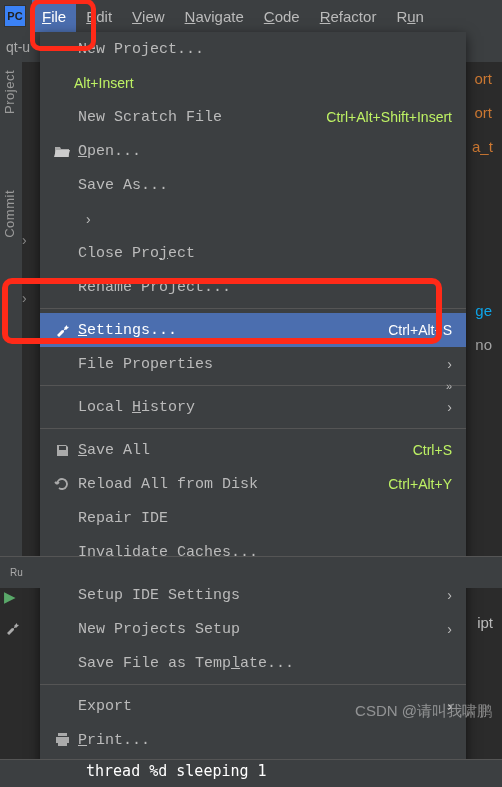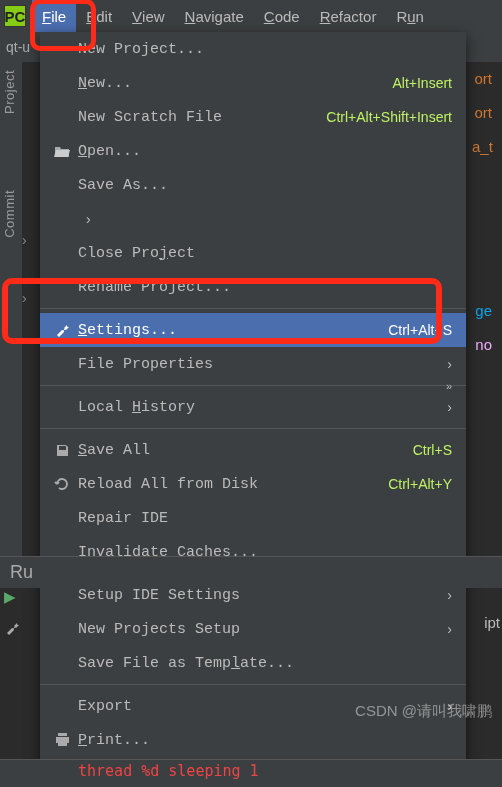--- a/index.html
+++ b/index.html
@@ -15,24 +15,24 @@
   }
   .menubar {
     display: flex;
     align-items: center;
     height: 32px;
     background: #3c3f41;
     padding-left: 4px;
   }
   .app-icon {
     width: 22px; height: 22px;
-    background: #84cc16;
+    background: #3b82f6;
     border: 1px solid #333;
     display: flex; align-items: center; justify-content: center;
-    font-size: 15px; font-weight: bold; color: #222;
+    font-size: 11px; font-weight: bold; color: #222;
     margin-right: 6px;
   }
   .menu {
     padding: 4px 10px;
     cursor: default;
     height: 32px;
     display: flex;
     align-items: center;
   }
   .menu u { text-decoration: underline; }
@@ -71,21 +71,21 @@
     position: absolute;
     top: 62px; right: 0;
     width: 30px;
     color: #cc7832;
     font-size: 15px;
     line-height: 34px;
     text-align: right;
     padding-right: 10px;
   }
   .code-bg .ge { color: #0ea5e9; }
-  .code-bg .no { color: #f0abfc; }
+  .code-bg .no { color: #a3a3a3; }
   .dropdown {
     position: absolute;
     left: 40px; top: 32px;
     width: 426px;
     background: #3c3f41;
     box-shadow: 0 4px 12px rgba(0,0,0,0.6);
     padding-bottom: 6px;
   }
   .item {
     display: flex;
@@ -111,43 +111,43 @@
   .run-bar {
     position: absolute;
     left: 0; top: 556px;
     width: 502px;
     height: 32px;
     background: #3c3f41;
     border-top: 1px solid #555;
     display: flex;
     align-items: center;
     padding-left: 10px;
-    font-size: 18px;
+    font-size: 10px;
     color: #aaa;
   }
   .tool-icons {
     position: absolute;
     left: 4px; top: 588px;
     display: flex; flex-direction: column; gap: 14px;
     color: #aaaaaa;
   }
   .tool-icons .play { color: #59a869; }
   .bottom-bar {
     position: absolute;
     left: 0; bottom: 0; width: 502px;
     height: 28px;
     background: #3c3f41;
     border-top: 1px solid #555;
   }
   .bottom-term {
     position: absolute;
-    left: 78px; top: 762px;
+    left: 86px; top: 762px;
     font-family: monospace;
     font-size: 15px;
-    color: #ef4444;
+    color: #ffffff;
   }
   .watermark {
     position: absolute;
     right: 10px; top: 702px;
     color: rgba(230,230,230,0.5);
     font-size: 15px;
   }
   .hl-red-file {
     position: absolute;
     left: 30px; top: -1px;
@@ -157,21 +157,21 @@
     pointer-events: none;
   }
   .hl-red-settings {
     position: absolute;
     left: 2px; top: 278px;
     width: 440px; height: 66px;
     border: 6px solid #ff2a18;
     border-radius: 10px;
     pointer-events: none;
   }
-  .ipt { position: absolute; right: 2px; top: 614px; color: #bbb; font-size: 15px;}
+  .ipt { position: absolute; right: 9px; top: 614px; color: #bbb; font-size: 15px;}
   svg { display: block; }
 </style>
 </head>
 <body>
 
 <div class="menubar">
   <div class="app-icon">PC</div>
   <div class="menu open"><u>F</u>ile</div>
   <div class="menu"><u>E</u>dit</div>
   <div class="menu"><u>V</u>iew</div>
@@ -204,21 +204,20 @@
   <div class="no">no</div>
 </div>
 
 <div class="dropdown">
   <div class="item">
       <span class="iconslot"></span>
       <span class="label">New Project...</span>
     </div>
   <div class="item">
       <span class="iconslot"></span>
-      <span class="label"><u>N</u>ew...</span>
       <span class="shortcut">Alt+Insert</span>
     </div>
   <div class="item">
       <span class="iconslot"></span>
       <span class="label">New Scratch File</span>
       <span class="shortcut">Ctrl+Alt+Shift+Insert</span>
     </div>
   <div class="item">
     <span class="iconslot">
         <svg width="16" height="14" viewBox="0 0 16 14">

